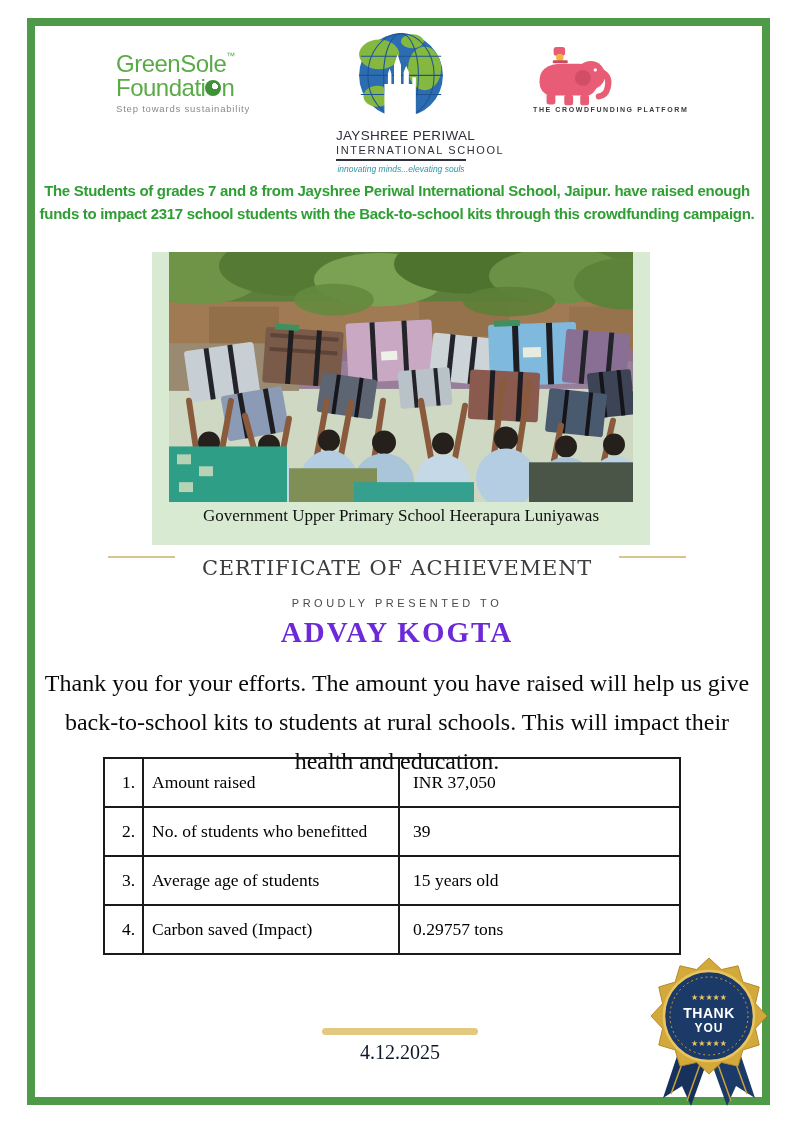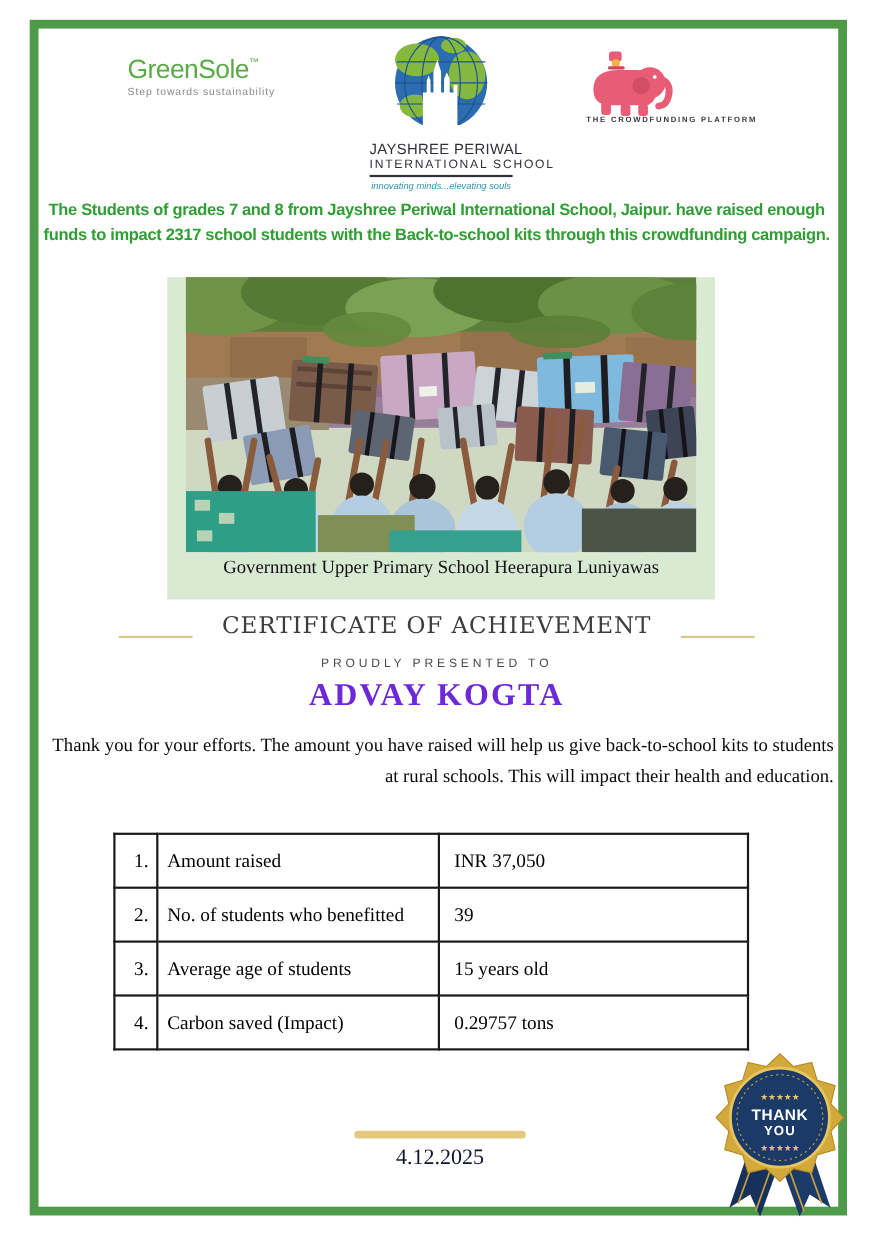--- a/index.html
+++ b/index.html
@@ -31,28 +31,28 @@
 
   
   .intro { position: absolute; left: 39px; right: 39px; top: 179px; text-align: center; font-weight: bold; font-size: 15px; letter-spacing: -0.3px; line-height: 1.55; color: #2f9e33; z-index: 2; }
 
   
   .photo-frame { position: absolute; left: 152px; top: 252px; width: 498px; height: 293px; background: #d9ead3; z-index: 2; padding: 0 17px 0 17px; }
   .photo-illustration { display: block; width: 464px; height: 250px; }
   .photo-caption { text-align: center; font-family: "Liberation Serif", serif; font-size: 17px; color: #111; margin-top: 4px; }
 
   
-  .heading-row { position: absolute; left: 108px; right: 108px; top: 556px; display: flex; align-items: flex-end; gap: 27px; z-index: 2; }
+  .heading-row { position: absolute; left: 108px; right: 108px; top: 556px; display: flex; align-items: flex-start; gap: 27px; z-index: 2; }
   .heading-line { flex: 1; height: 2px; background: #d7c58e; }
   .heading-text { font-family: "DejaVu Serif", serif; font-size: 21px; color: #3d3d3d; letter-spacing: 0.8px; white-space: nowrap; }
 
   .presented { position: absolute; left: 0; right: 0; top: 597px; text-align: center; font-size: 11px; letter-spacing: 3.5px; color: #4a4a4a; z-index: 2; }
   .recipient { position: absolute; left: 0; right: 0; top: 616px; text-align: center; font-family: "Liberation Serif", serif; font-weight: bold; font-size: 29px; letter-spacing: 2px; color: #6d28d9; z-index: 2; }
 
-  .message { position: absolute; left: 36px; right: 36px; top: 664px; text-align: right; font-family: "Liberation Serif", serif; font-size: 17px; line-height: 1.62; color: #0a0a0a; z-index: 2; }
+  .message { position: absolute; left: 36px; right: 36px; top: 664px; text-align: center; font-family: "Liberation Serif", serif; font-size: 24px; line-height: 1.62; color: #0a0a0a; z-index: 2; }
 
   
   .stats-table { position: absolute; left: 103px; top: 757px; width: 578px; border-collapse: collapse; table-layout: fixed; z-index: 2; font-family: "Liberation Serif", serif; font-size: 17.5px; color: #000; }
   .stats-table td { border: 2px solid #1a1a1a; height: 49px; vertical-align: middle; }
   .stats-table .col-num { width: 39px; text-align: right; padding-right: 7px; }
   .stats-table .col-label { width: 256px; padding-left: 8px; }
   .stats-table .col-value { padding-left: 13px; }
 
   
   .date-line { position: absolute; left: 322px; top: 1028px; width: 156px; height: 7px; border-radius: 4px; background: #e3c87f; z-index: 2; }
@@ -62,20 +62,21 @@
 </style>
 </head>
 <body>
 
 <div class="page">
 
   <div class="frame"></div>
 
   <div class="logo-greensole">
     <div class="gs-line1"><span>GreenSole</span><span class="gs-tm">™</span></div>
+    <div class="gs-line2"><span>Foundati</span><span class="gs-dot"></span><span>n</span></div>
     <div class="gs-tagline">Step towards sustainability</div>
   </div>
 
   <div class="logo-jpis">
     <svg class="jpis-globe" width="96" height="96" viewBox="0 0 110 110">
       <circle cx="55" cy="52" r="48" fill="#2c6cb0"></circle>
       <ellipse cx="30" cy="28" rx="23" ry="17" fill="#84b840"></ellipse>
       <ellipse cx="82" cy="44" rx="19" ry="25" fill="#84b840"></ellipse>
       <ellipse cx="28" cy="76" rx="16" ry="12" fill="#84b840"></ellipse>
       <ellipse cx="68" cy="13" rx="13" ry="8" fill="#84b840"></ellipse>

